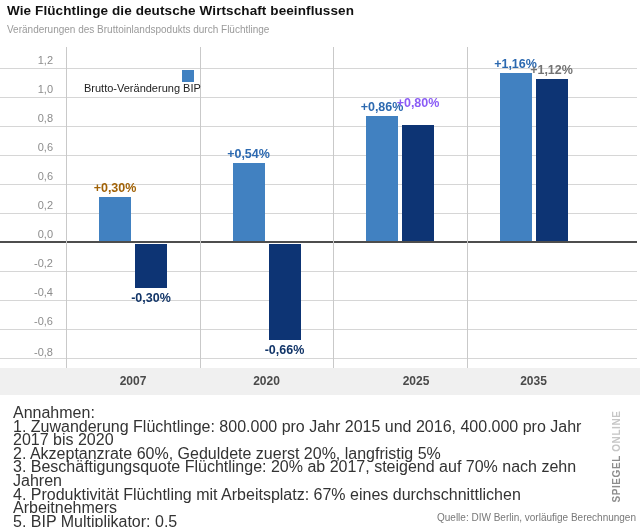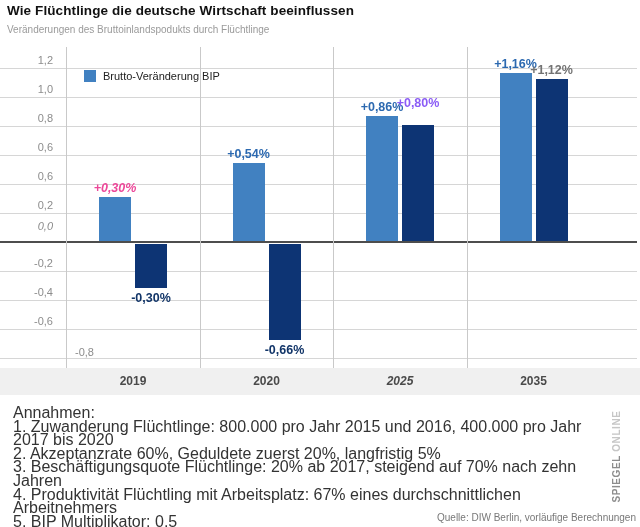--- a/index.html
+++ b/index.html
@@ -11,21 +11,21 @@
   #title{left:7px;top:3px;font-size:13.5px;font-weight:bold;color:#111;letter-spacing:.1px;}
   #subtitle{left:7px;top:24px;font-size:10px;color:#9a9a9a;}
   .hgrid{height:1px;background:#d6d6d6;left:0;}
   .hgrid.zero{height:2px;background:#4d4d4d;}
   .vgrid{width:1px;background:#c9c9c9;}
   .ylabel{left:0;width:53px;text-align:right;font-size:11px;color:#8c8c8c;}
   .xlabel{font-size:12px;font-weight:bold;color:#4a4a4a;transform:translateX(-50%);white-space:nowrap;}
   .bar{width:32px;}
   .valbel{font-size:12.5px;font-weight:bold;white-space:nowrap;transform:translateX(-50%);}
   #legend{left:84px;top:70px;}
-  .legend-row{display:flex;align-items:flex-start;height:15px;}
+  .legend-row{display:flex;align-items:flex-end;height:15px;flex-direction:column;}
   .legend-swatch{width:12px;height:12px;margin-right:7px;flex:0 0 auto;}
   .legend-label{font-size:11px;color:#222;white-space:nowrap;}
   #footnotes{left:13px;top:406px;width:600px;font-size:16px;line-height:13.6px;color:#333;}
   .fn-line.indent{padding-left:13px;}
   #source{right:4px;top:512px;font-size:10px;color:#787878;white-space:nowrap;}
   #watermark{
     left:562px;top:450px;width:110px;height:13px;transform:rotate(-90deg);
     font-size:10px;font-weight:bold;letter-spacing:.6px;white-space:nowrap;text-align:center;
   }
   #watermark .wm1{color:#8d8d8d;}
@@ -45,40 +45,40 @@
       <div class="abs ylabel" style="top: 83px;">1,0</div>
       <div class="abs hgrid" style="top: 126px; width: 637px;"></div>
       <div class="abs ylabel" style="top: 112px;">0,8</div>
       <div class="abs hgrid" style="top: 155px; width: 637px;"></div>
       <div class="abs ylabel" style="top: 141px;">0,6</div>
       <div class="abs hgrid" style="top: 184px; width: 637px;"></div>
       <div class="abs ylabel" style="top: 170px;">0,6</div>
       <div class="abs hgrid" style="top: 213px; width: 637px;"></div>
       <div class="abs ylabel" style="top: 199px;">0,2</div>
       <div class="abs hgrid zero" style="top: 241px; width: 637px;"></div>
-      <div class="abs ylabel" style="top: 220px; font-style: italic;">0,0</div>
+      <div class="abs ylabel" style="top: 228px;">0,0</div>
       <div class="abs hgrid" style="top: 271px; width: 637px;"></div>
       <div class="abs ylabel" style="top: 257px;">-0,2</div>
       <div class="abs hgrid" style="top: 300px; width: 637px;"></div>
       <div class="abs ylabel" style="top: 286px;">-0,4</div>
       <div class="abs hgrid" style="top: 329px; width: 637px;"></div>
       <div class="abs ylabel" style="top: 315px;">-0,6</div>
       <div class="abs hgrid" style="top: 358px; width: 637px;"></div>
-      <div class="abs ylabel" style="top: 346px; padding-left: 41px;">-0,8</div>
+      <div class="abs ylabel" style="top: 346px;">-0,8</div>
       <div class="abs vgrid" style="left: 66px; top: 47px; height: 348px;"></div>
       <div class="abs vgrid" style="left: 200px; top: 47px; height: 348px;"></div>
       <div class="abs vgrid" style="left: 333px; top: 47px; height: 348px;"></div>
       <div class="abs vgrid" style="left: 467px; top: 47px; height: 348px;"></div>
       <div class="abs " style="top: 368px; left: 0px; width: 640px; height: 27px; background: rgb(240, 240, 240);"></div>
-      <div class="abs xlabel" style="left: 133px; top: 374px;">2019</div>
+      <div class="abs xlabel" style="left: 133px; top: 374px;">2007</div>
       <div class="abs xlabel" style="left: 266.5px; top: 374px;">2020</div>
-      <div class="abs xlabel" style="left: 400px; top: 374px; font-style: italic;">2025</div>
+      <div class="abs xlabel" style="left: 416px; top: 374px;">2025</div>
       <div class="abs xlabel" style="left: 533.5px; top: 374px;">2035</div>
       <div class="abs bar" style="left: 99px; top: 197px; height: 44px; background: rgb(65, 129, 193);"></div>
-      <div class="abs valbel" style="left: 115px; top: 181px; color: #ec4899; font-style: italic;">+0,30%</div>
+      <div class="abs valbel" style="left: 115px; top: 181px; color: #a16207;">+0,30%</div>
       <div class="abs bar" style="left: 232.5px; top: 163px; height: 78px; background: rgb(65, 129, 193);"></div>
       <div class="abs valbel" style="left: 248.5px; top: 147px; color: rgb(44, 105, 176);">+0,54%</div>
       <div class="abs bar" style="left: 366px; top: 116px; height: 125px; background: rgb(65, 129, 193);"></div>
       <div class="abs valbel" style="left: 382px; top: 100px; color: rgb(44, 105, 176);">+0,86%</div>
       <div class="abs bar" style="left: 499.5px; top: 73px; height: 168px; background: rgb(65, 129, 193);"></div>
       <div class="abs valbel" style="left: 515.5px; top: 57px; color: rgb(44, 105, 176);">+1,16%</div>
       <div class="abs bar" style="left: 135px; top: 244px; height: 44px; background: rgb(13, 52, 116);"></div>
       <div class="abs valbel" style="left: 151px; top: 291px; color: rgb(18, 53, 104);">-0,30%</div>
       <div class="abs bar" style="left: 268.5px; top: 244px; height: 96px; background: rgb(13, 52, 116);"></div>
       <div class="abs valbel" style="left: 284.5px; top: 343px; color: rgb(18, 53, 104);">-0,66%</div>

